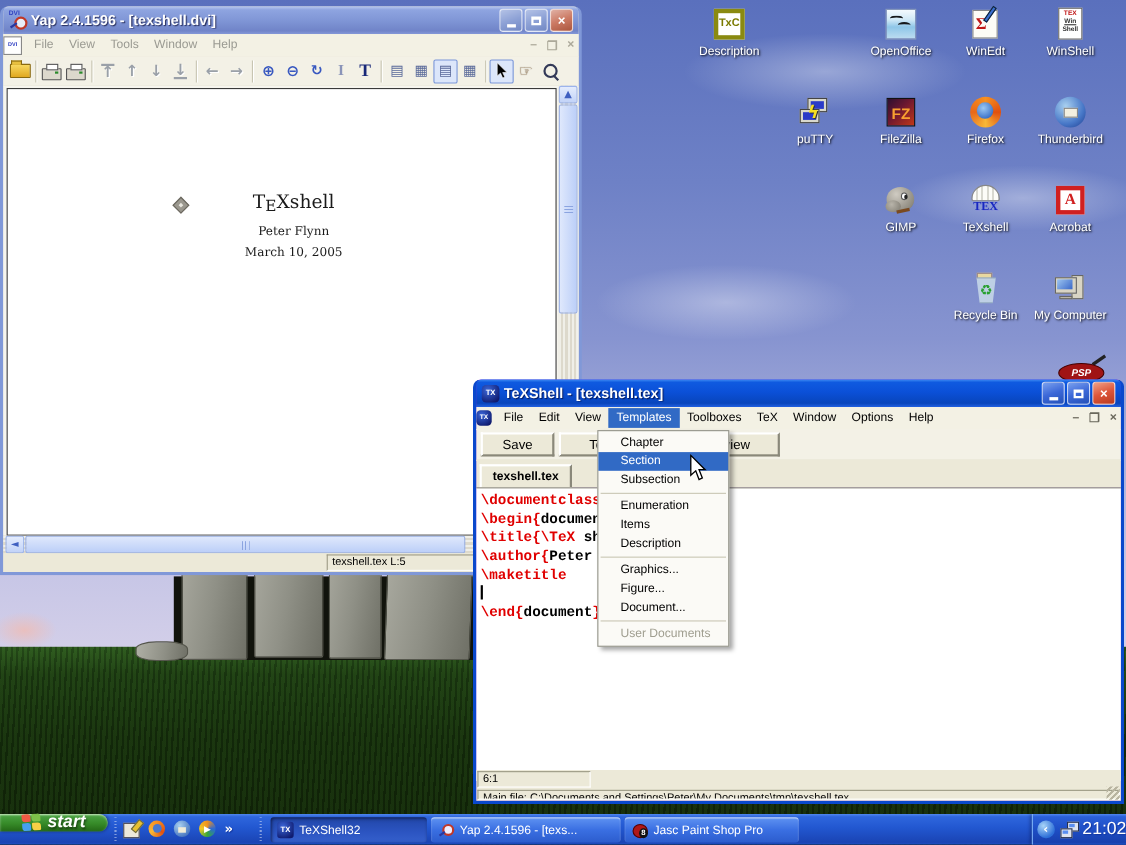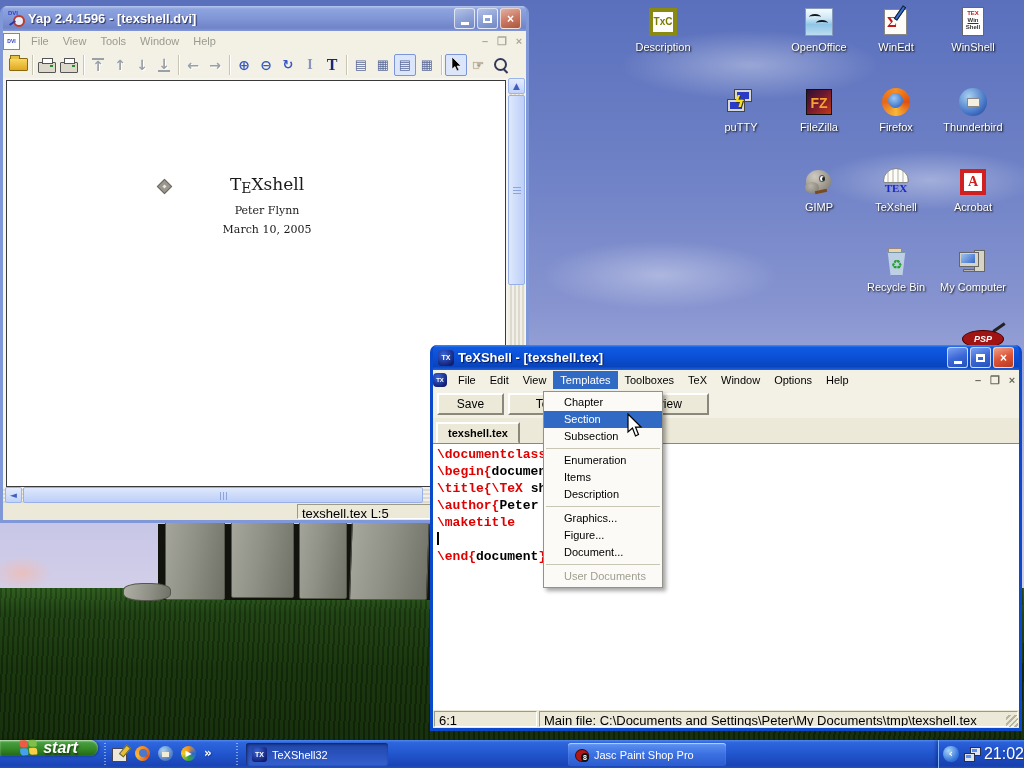--- a/index.html
+++ b/index.html
@@ -110,21 +110,21 @@
   .glyf-min{width:8px;height:3px;background:#fff;margin-top:9px;}
   .glyf-max{width:9px;height:8px;border:2px solid #fff;border-top-width:3px;box-sizing:border-box;}
   .menubar{position:absolute;left:0;right:0;background:#f3f1e4;border-bottom:1px solid #d6d2ba;
         display:flex;align-items:center;font-size:11px;color:#000;}
   .mitem{padding:3px 7px;}
   .mitem.sel{background:#316ac5;color:#fff;}
   .mitem.dim{color:#9a9a92;}
   .mdi{margin-left:3px;color:#aca99a;font:bold 11px "Liberation Sans",sans-serif;width:14px;text-align:center;}
   .toolrow{position:absolute;left:0;right:0;background:#f3f1e6;border-bottom:1px solid #d6d2ba;
         display:flex;align-items:center;padding:0 4px;}
-  .statusb{position:absolute;left:0;right:0;bottom:0;background:#ece9d8;display:flex;font-size:13px;color:#000;margin-top:36px;}
+  .statusb{position:absolute;left:0;right:0;bottom:0;background:#ece9d8;display:flex;font-size:10px;color:#000;margin-top:36px;}
   .spanel{border:1px solid;border-color:#9c9a84 #fff #fff #9c9a84;margin:1px;padding:1px 4px;
         white-space:nowrap;overflow:hidden;box-sizing:border-box;}
 
   
   .yap{left:0;top:6px;width:529px;height:517px;background:#ece9d8;
        border:3px solid #8098d8;border-top:none;z-index:10;}
   .yap .tbar{background:linear-gradient(180deg,#b6c6ee 0%,#8ea4e0 12%,#8096d6 50%,#7084c8 88%,#8npx 100%),
              linear-gradient(180deg,#b6c6ee 0%,#8ea4e0 12%,#8096d6 50%,#7084c8 100%);}
   .ytool{width:22px;height:22px;display:flex;align-items:center;justify-content:center;position:relative;}
   .ytool.sel{border:1px solid #7a96d8;background:#dce6fa;border-radius:2px;box-sizing:border-box;}
@@ -540,21 +540,21 @@
     </div>
     <div class="editor">
         <div class="eline"><span class="seg-cmd">\documentclass{</span><span class="seg-txt">article</span><span class="seg-cmd">}</span></div>
         <div class="eline"><span class="seg-cmd">\begin{</span><span class="seg-txt">document</span><span class="seg-cmd">}</span></div>
         <div class="eline"><span class="seg-cmd">\title{</span><span class="seg-cmd">\TeX</span><span class="seg-txt"> shell</span><span class="seg-cmd">}</span></div>
         <div class="eline"><span class="seg-cmd">\author{</span><span class="seg-txt">Peter Flynn</span><span class="seg-cmd">}</span></div>
         <div class="eline"><span class="seg-cmd">\maketitle</span></div>
         <div class="eline"><span class="seg-caret"></span></div>
         <div class="eline"><span class="seg-cmd">\end{</span><span class="seg-txt">document</span><span class="seg-cmd">}</span></div>
       </div>
-    <div class="statusb" style="height:18px;">
+    <div class="statusb" style="height:28px;flex-direction:column;">
       <div class="spanel" style="width:103px;">6:1</div>
       <div class="spanel" style="flex:1;">Main file: C:\Documents and Settings\Peter\My Documents\tmp\texshell.tex</div>
       <div class="grip2"></div>
     </div>
   </div>
 
   <div class="abs dropdown">
     <div class="mi">Chapter</div>
     <div class="mi hl">Section</div>
     <div class="mi">Subsection</div>
@@ -597,20 +597,27 @@
     <div class="qlicon" style="left:181px;">
         <div class="qw-o">▶</div>
       </div>
     <div class="chev" style="left:204px;">»</div>
     <div class="ql-sep" style="left:236px;"></div>
 
     <div class="taskbtn tb-press" style="left:246px;width:142px;">
       <span class="mini mini-tx">TX</span>
       <span>TeXShell32</span>
     </div>
+    <div class="taskbtn tb-norm" style="left:392px;width:172px;">
+      <span class="mini mini-yap">
+          <span class="lens"></span>
+          <span class="hdl"></span>
+        </span>
+      <span>Yap 2.4.1596 - [texs...</span>
+    </div>
     <div class="taskbtn tb-norm" style="left:568px;width:158px;">
       <span class="mini mini-psp">
           <span class="head"></span>
           <span class="n8">8</span>
         </span>
       <span>Jasc Paint Shop Pro</span>
     </div>
 
     <div class="tray">
       <div class="trchev">‹</div>

